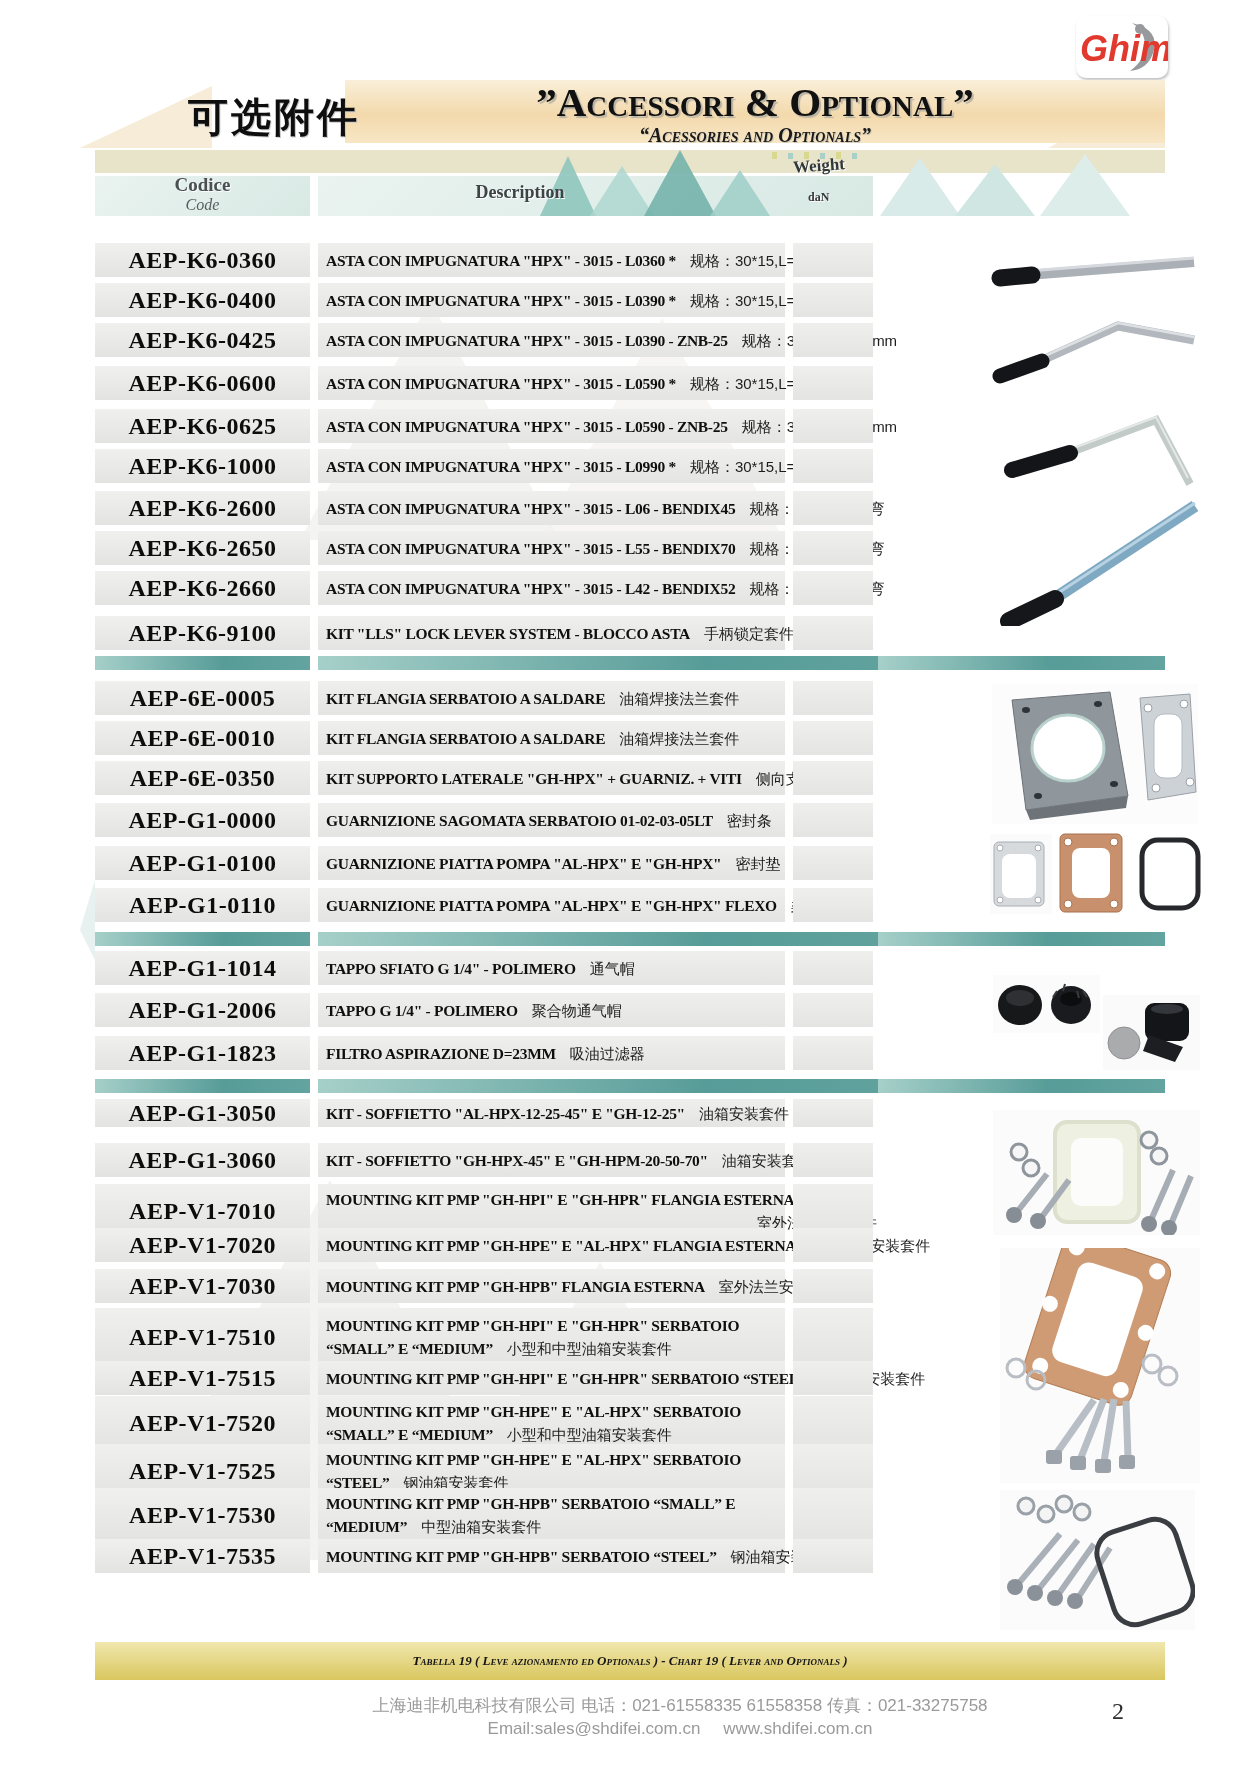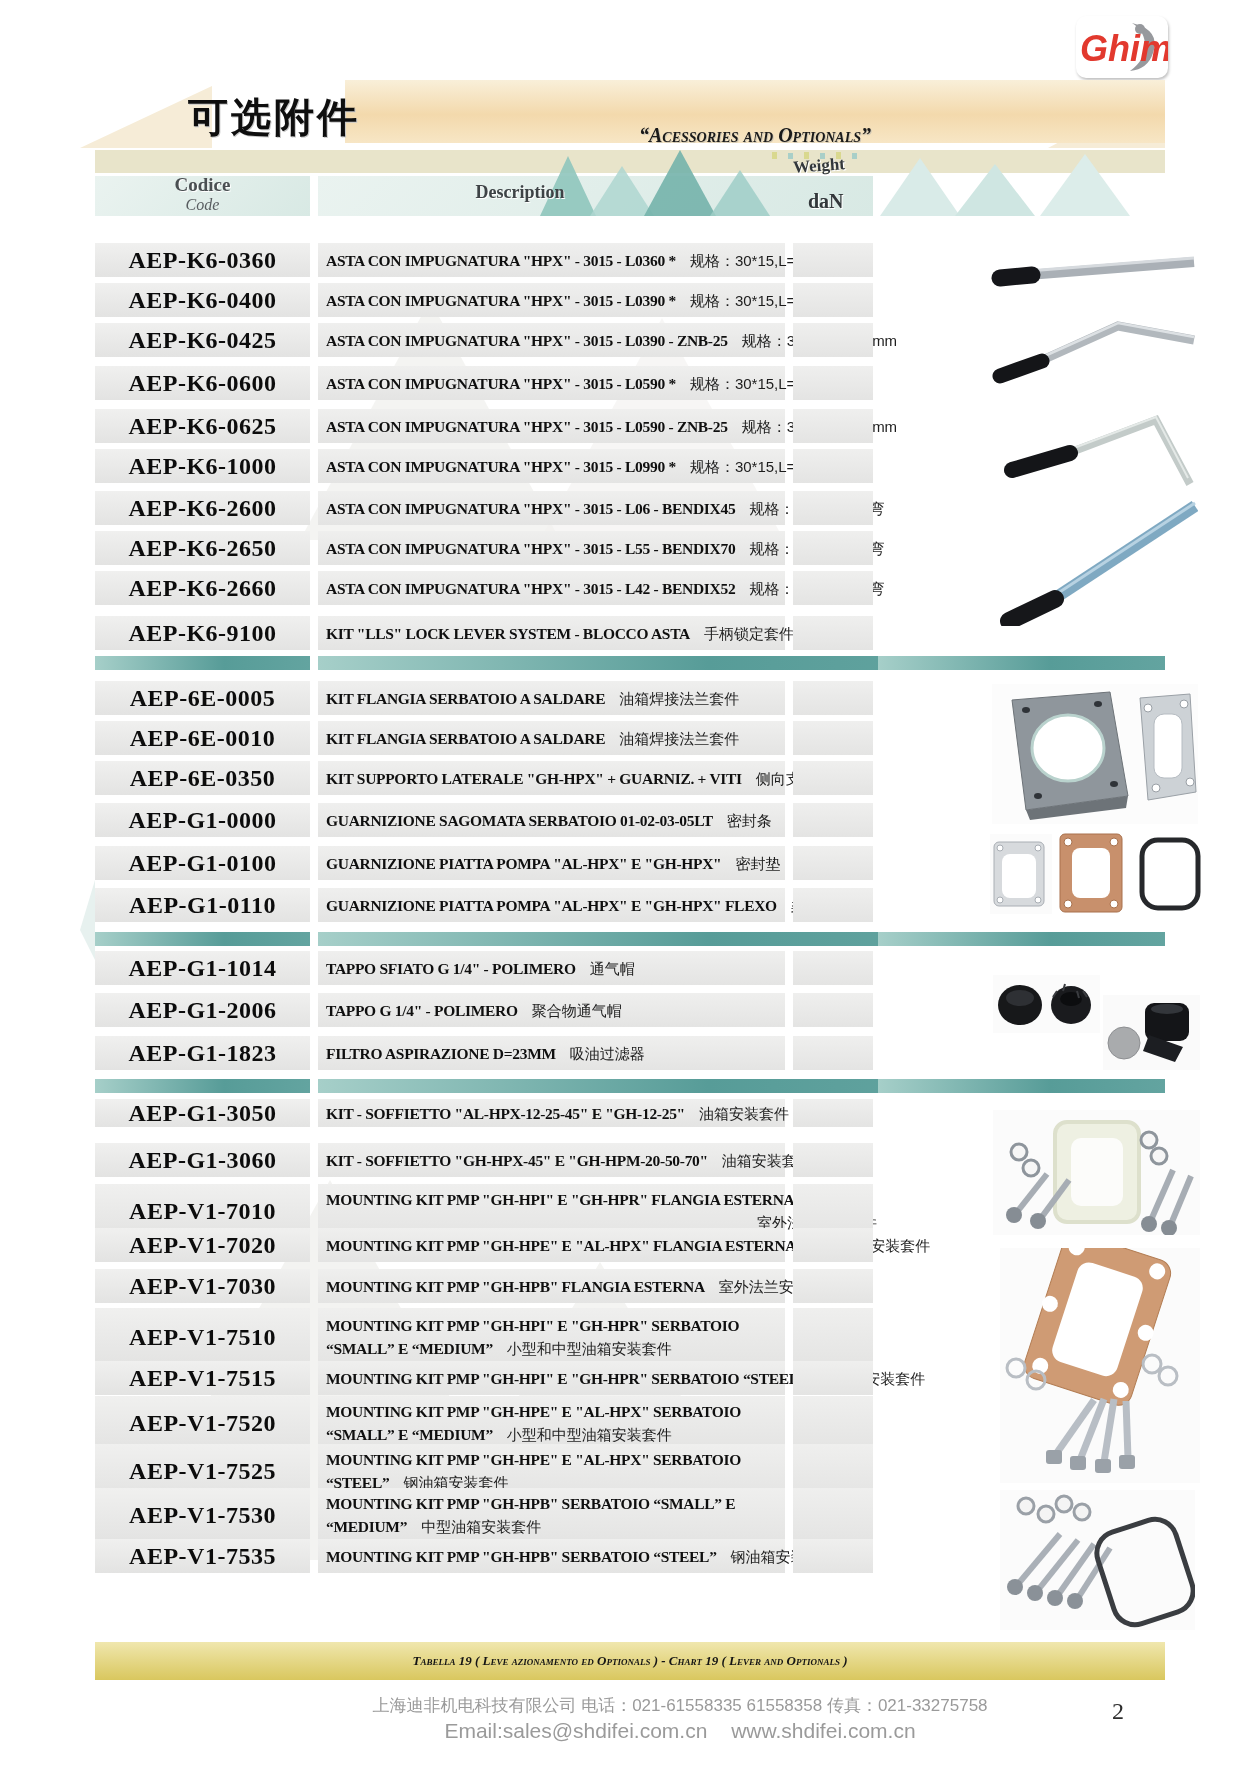--- a/index.html
+++ b/index.html
@@ -21,21 +21,21 @@
   #beige-band{left:95px;top:150px;width:1070px;height:23px;background:#e8e4ca;}
   .hcell{background:linear-gradient(135deg,#eaf3f0,#d8e9e4);}
   #hcode{left:95px;top:176px;width:215px;height:40px;text-align:center;}
   #hdesc{left:318px;top:176px;width:555px;height:40px;}
   #codice-label{left:95px;top:174px;width:215px;text-align:center;font-size:19px;font-weight:bold;
                 color:#4a4f52;text-shadow:1px 1px 0 #fff;}
   #code-label{left:95px;top:196px;width:215px;text-align:center;font-size:16px;font-style:italic;color:#585d60;}
   #desc-label{left:370px;top:182px;width:300px;text-align:center;font-size:18px;font-weight:bold;
               color:#3e4346;text-shadow:1px 1px 0 #fff;}
   #weight-label{left:793px;top:156px;font-size:17px;font-weight:bold;color:#33383b;transform:rotate(-4deg);text-shadow:1px 1px 0 #fff;}
-  #dan-label{left:808px;top:190px;font-size:20px;font-weight:bold;color:#33383b;text-shadow:1px 1px 0 #fff;}
+  #dan-label{left:808px;top:190px;font-size:12px;font-weight:bold;color:#33383b;text-shadow:1px 1px 0 #fff;}
   
   #tablelayer{left:95px;top:0;width:1146px;height:1766px;z-index:3;}
   .trow{position:absolute;left:0;width:1146px;}
   .tcode{position:absolute;left:0;top:0;bottom:0;width:215px;display:flex;align-items:center;
          justify-content:center;background:linear-gradient(180deg,#f0f0ef,#e3e3e2);
          font-size:24px;font-weight:bold;color:#0c0c0c;letter-spacing:.5px;}
   .tdesc{position:absolute;left:223px;top:0;bottom:0;width:467px;box-sizing:border-box;
          background:linear-gradient(180deg,#efefee,#e4e4e3);display:flex;flex-direction:column;
          justify-content:center;padding-left:8px;overflow:visible;}
   .twt{position:absolute;left:698px;top:0;bottom:0;width:80px;
@@ -48,21 +48,21 @@
   
   #photos{left:878px;top:0;width:330px;height:1766px;z-index:2;}
   .photo{position:absolute;}
   
   #goldbar{left:95px;top:1642px;width:1070px;height:38px;
            background:linear-gradient(180deg,#f0e7ae,#d9c75e);display:flex;align-items:center;justify-content:center;}
   #goldbar span{font-size:13px;font-weight:bold;font-style:italic;font-variant:small-caps;color:#141414;}
   #company-line{left:95px;top:1694px;width:1070px;text-align:center;padding-left:100px;box-sizing:border-box;
            font-family:"Liberation Sans",sans-serif;font-size:17px;color:#9a9a9a;}
   #contact-line{left:95px;top:1719px;width:1070px;text-align:center;padding-left:100px;box-sizing:border-box;
-           font-family:"Liberation Sans",sans-serif;font-size:21px;color:#9a9a9a;}
+           font-family:"Liberation Sans",sans-serif;font-size:17px;color:#9a9a9a;}
   #contact-line .gap{display:inline-block;width:18px;}
   #pagenum{left:1112px;top:1698px;font-size:24px;color:#2e2e2e;}
 </style>
 </head>
 <body>
 
 <div id="page">
 
   <svg class="abs" style="left:0;top:0;z-index:0" width="1241" height="1766">
     <polygon points="80,148 212,86 212,148" fill="#f6ecd7"></polygon>
@@ -77,20 +77,21 @@
   <div class="abs" id="logo">
     <svg width="92" height="62" viewBox="0 0 92 62">
       <path d="M56 7 q29 7 21 30 q-5 16 -23 18 q15 -11 15 -25 q0 -15 -13 -23 z" fill="#97999d"></path>
       <circle cx="64" cy="13" r="5" fill="#97999d"></circle>
       <text x="4" y="45" font-size="36" font-weight="bold" font-style="italic" font-family="Liberation Sans, sans-serif" fill="#e2392e">Ghim</text>
     </svg>
   </div>
 
   <div class="abs" id="banner"></div>
   <div class="abs" id="title-zh">可选附件</div>
+  <div class="abs" id="title-it">”Accessori &amp; Optional”</div>
   <div class="abs" id="subtitle-en">“Acessories and Optionals”</div>
 
   <div class="abs" id="beige-band"></div>
   <div class="abs hcell" id="hcode"></div>
   <div class="abs hcell" id="hdesc"></div>
 
   <svg class="abs" style="left:540px;top:150px;z-index:1" width="630" height="66">
     <polygon points="0,66 28,6 56,66" fill="#8fc5bd" opacity="0.9"></polygon>
     <polygon points="50,66 82,16 114,66" fill="#aed6d0" opacity="0.85"></polygon>
     <polygon points="104,66 140,0 176,66" fill="#74b3ab" opacity="0.9"></polygon>

